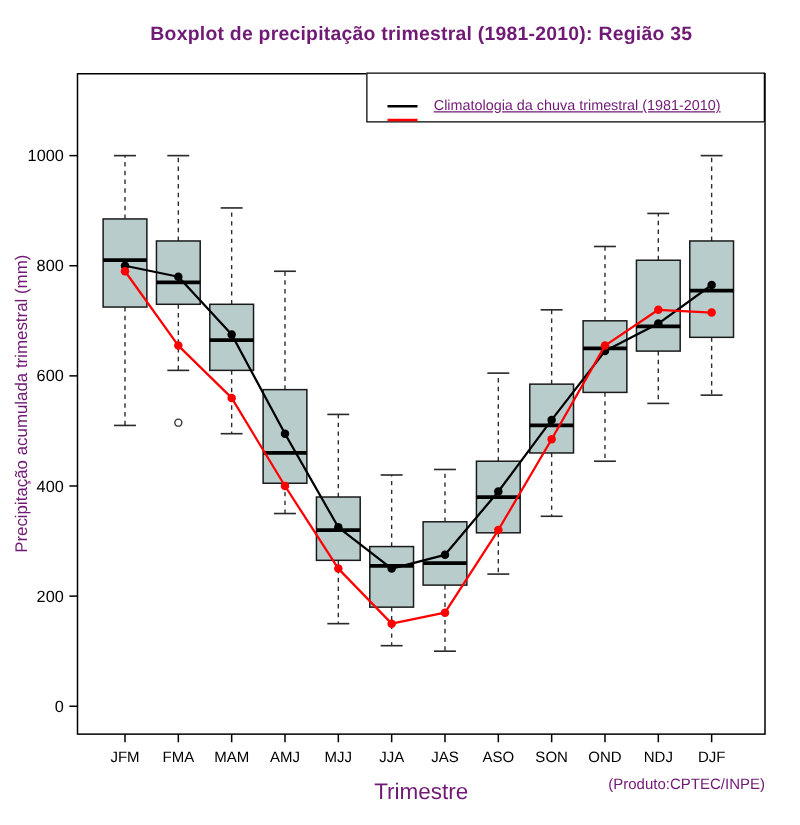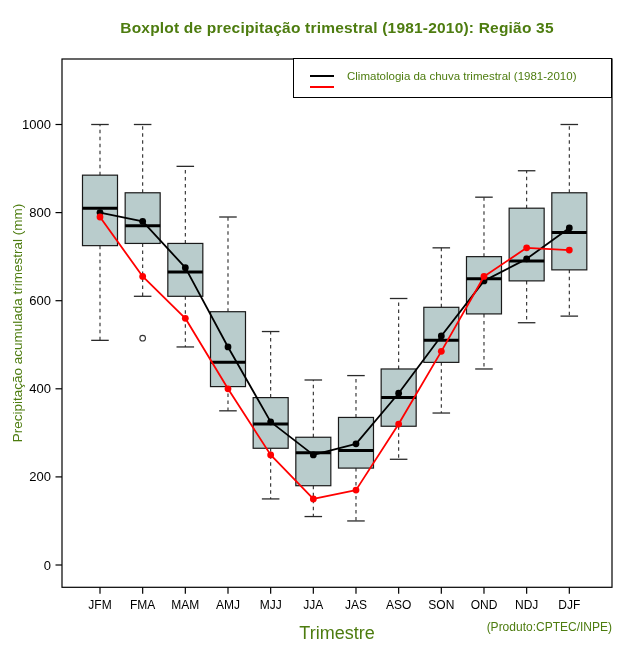--- a/index.html
+++ b/index.html
@@ -1,39 +1,39 @@
 <!DOCTYPE html>
 <html><head>
 <meta charset="utf-8">
 <style>
   html,body{margin:0;padding:0;background:#ffffff;}
   #canvas{
     position:relative;width:640px;height:660px;background:#ffffff;
-    font-family:"Liberation Sans","DejaVu Sans",sans-serif;color:#4d7c0f;
+    font-family:"Liberation Sans","DejaVu Sans",sans-serif;color:#701a75;
     overflow:hidden;
   }
   #chart-title{
     position:absolute;top:19px;left:337px;transform:translateX(-50%);
     font-size:15.5px;font-weight:bold;white-space:nowrap;letter-spacing:0.2px;
   }
   #y-axis-label{
     position:absolute;top:323px;left:17px;transform:translate(-50%,-50%) rotate(-90deg);
     font-size:13.5px;white-space:nowrap;
   }
   #x-axis-label{
     position:absolute;top:623px;left:337px;transform:translateX(-50%);
     font-size:18px;
   }
   #footnote{
     position:absolute;top:620px;right:28px;font-size:12px;
   }
   #legend{
     position:absolute;left:293px;top:58px;width:319px;height:40px;
     border:1px solid #000;background:#fff;box-sizing:border-box;
-    display:flex;flex-direction:column;justify-content:center;gap:2px;z-index:5;
+    display:flex;flex-direction:column;justify-content:flex-end;gap:2px;z-index:5;text-decoration:underline;
   }
   .legend-row{display:flex;align-items:center;line-height:16px;}
   .swatch{width:24px;border-top:2px solid #000;height:0;margin-left:16px;margin-right:13px;flex:0 0 auto;}
   .legend-label{font-size:11.5px;white-space:nowrap;}
   svg{position:absolute;left:0;top:0;}
 </style>
 </head>
 <body>
 
 <div id="canvas">

